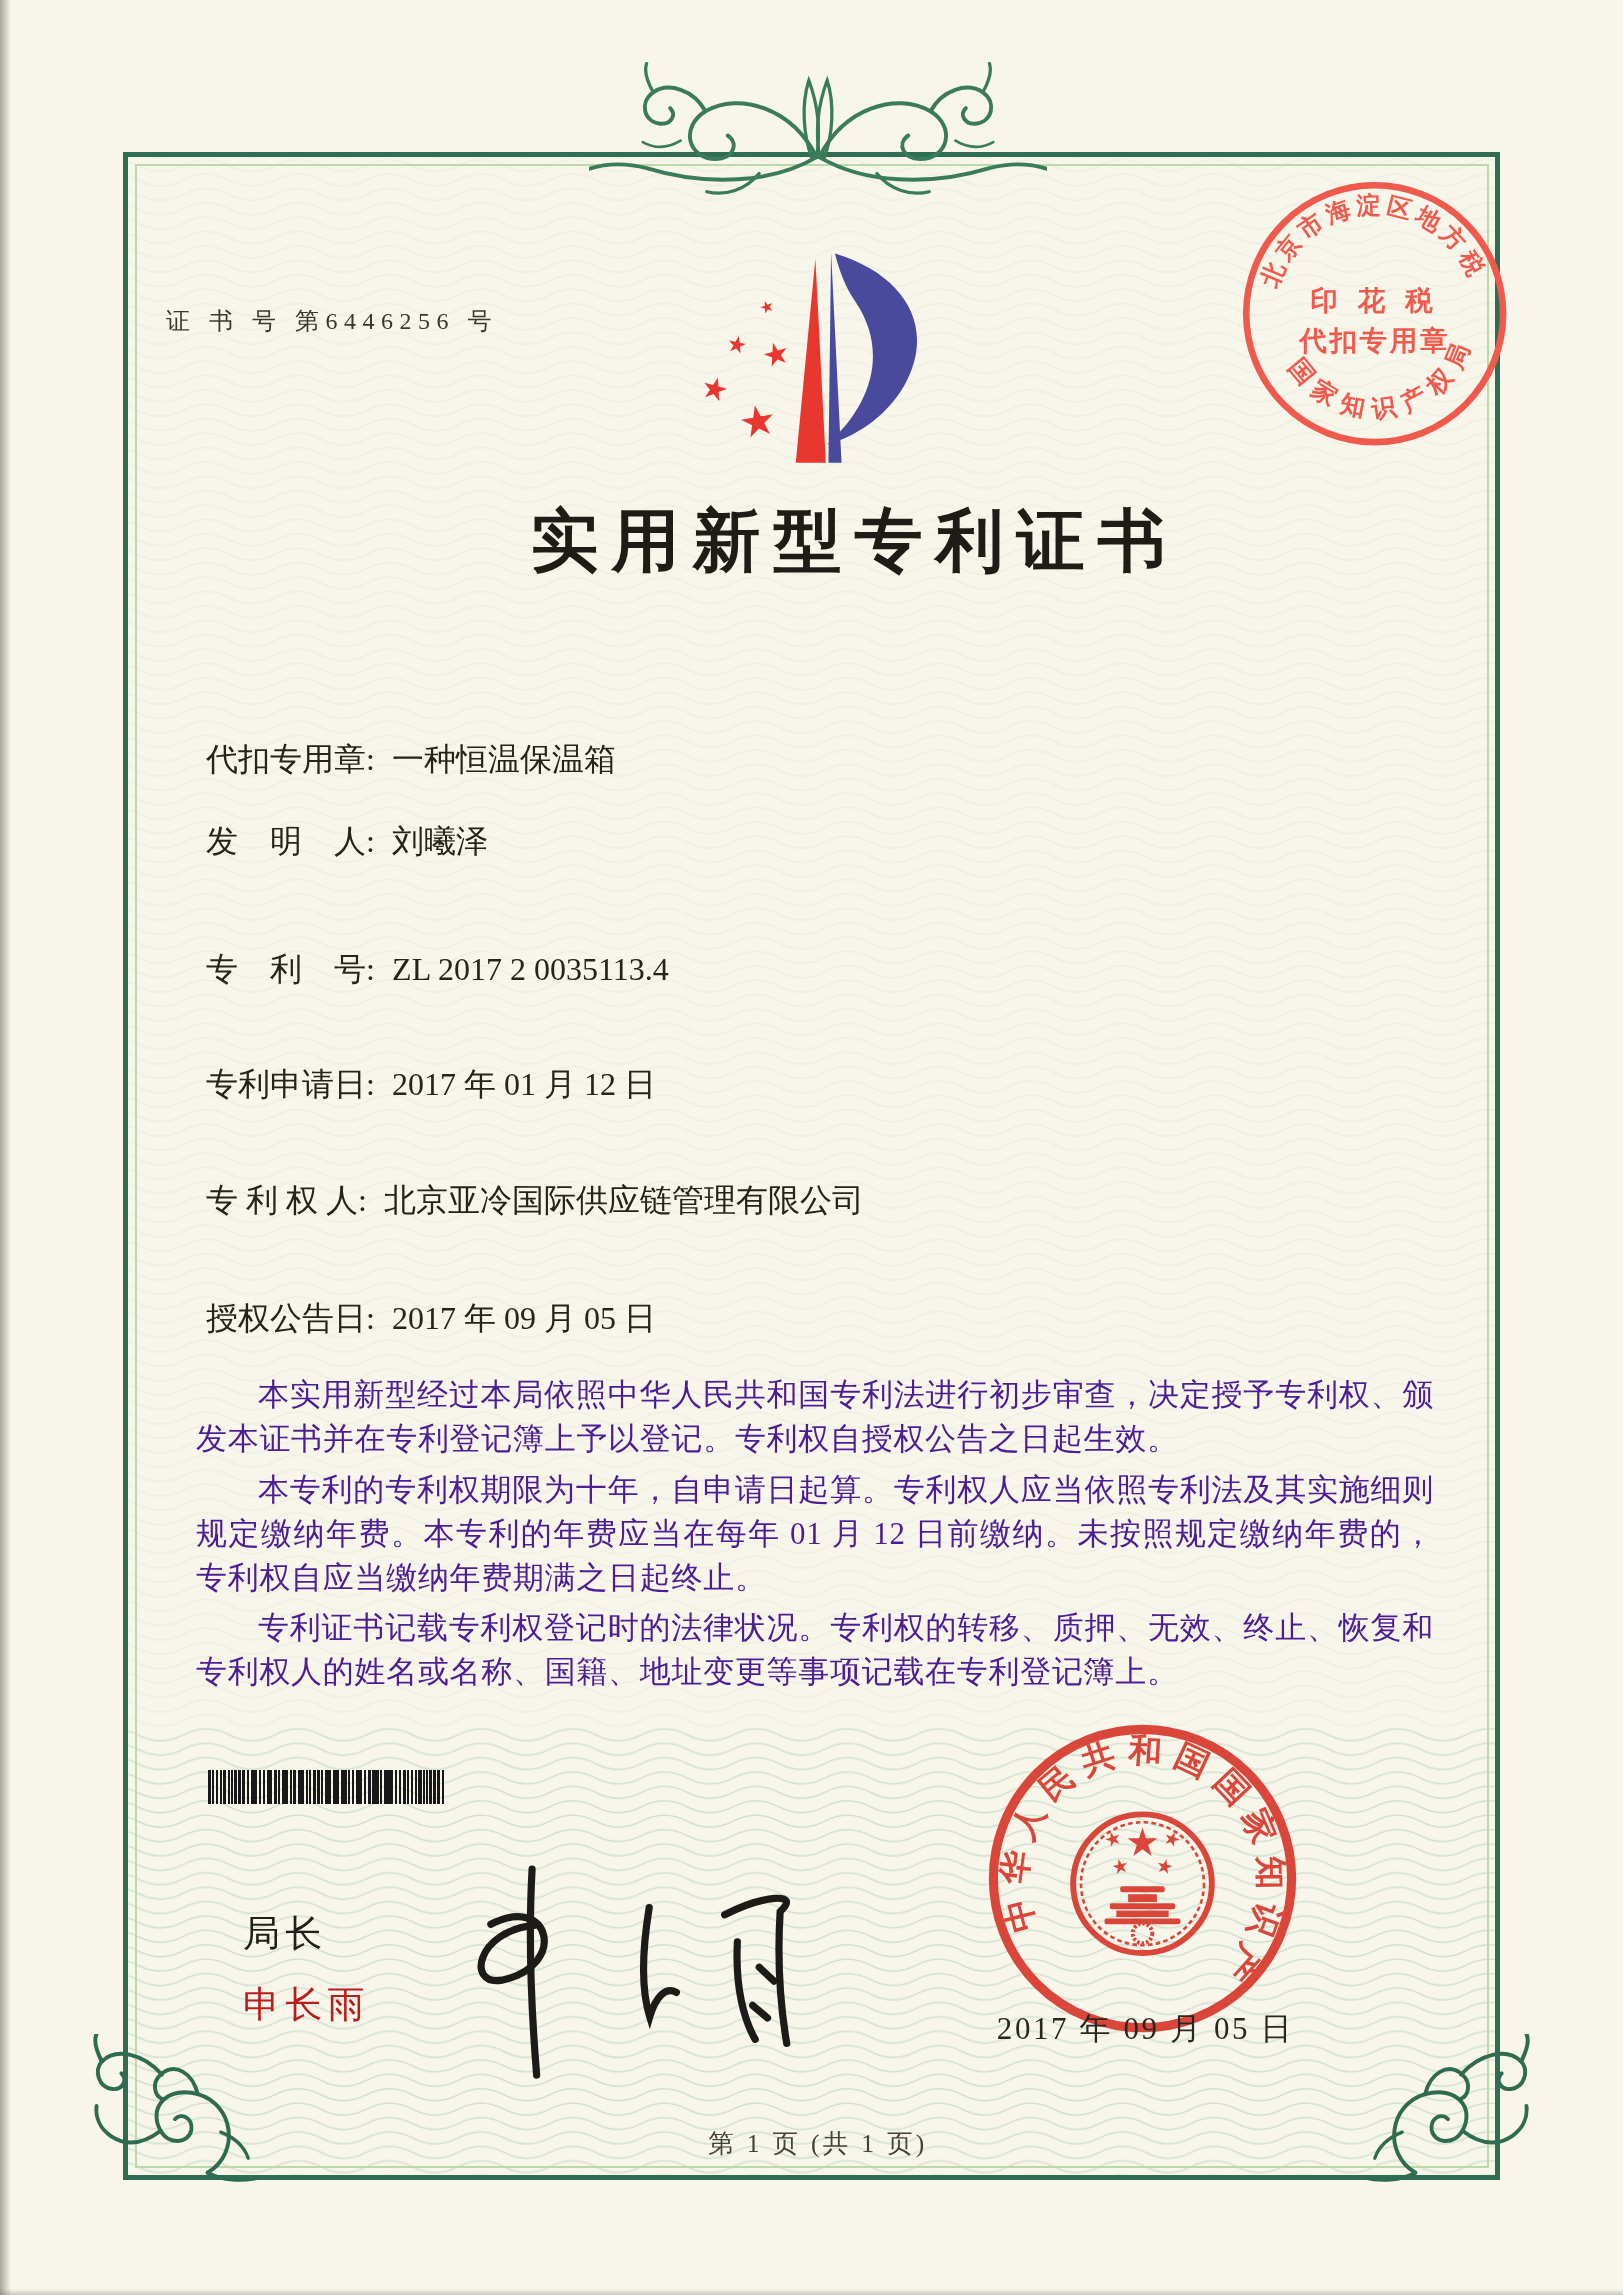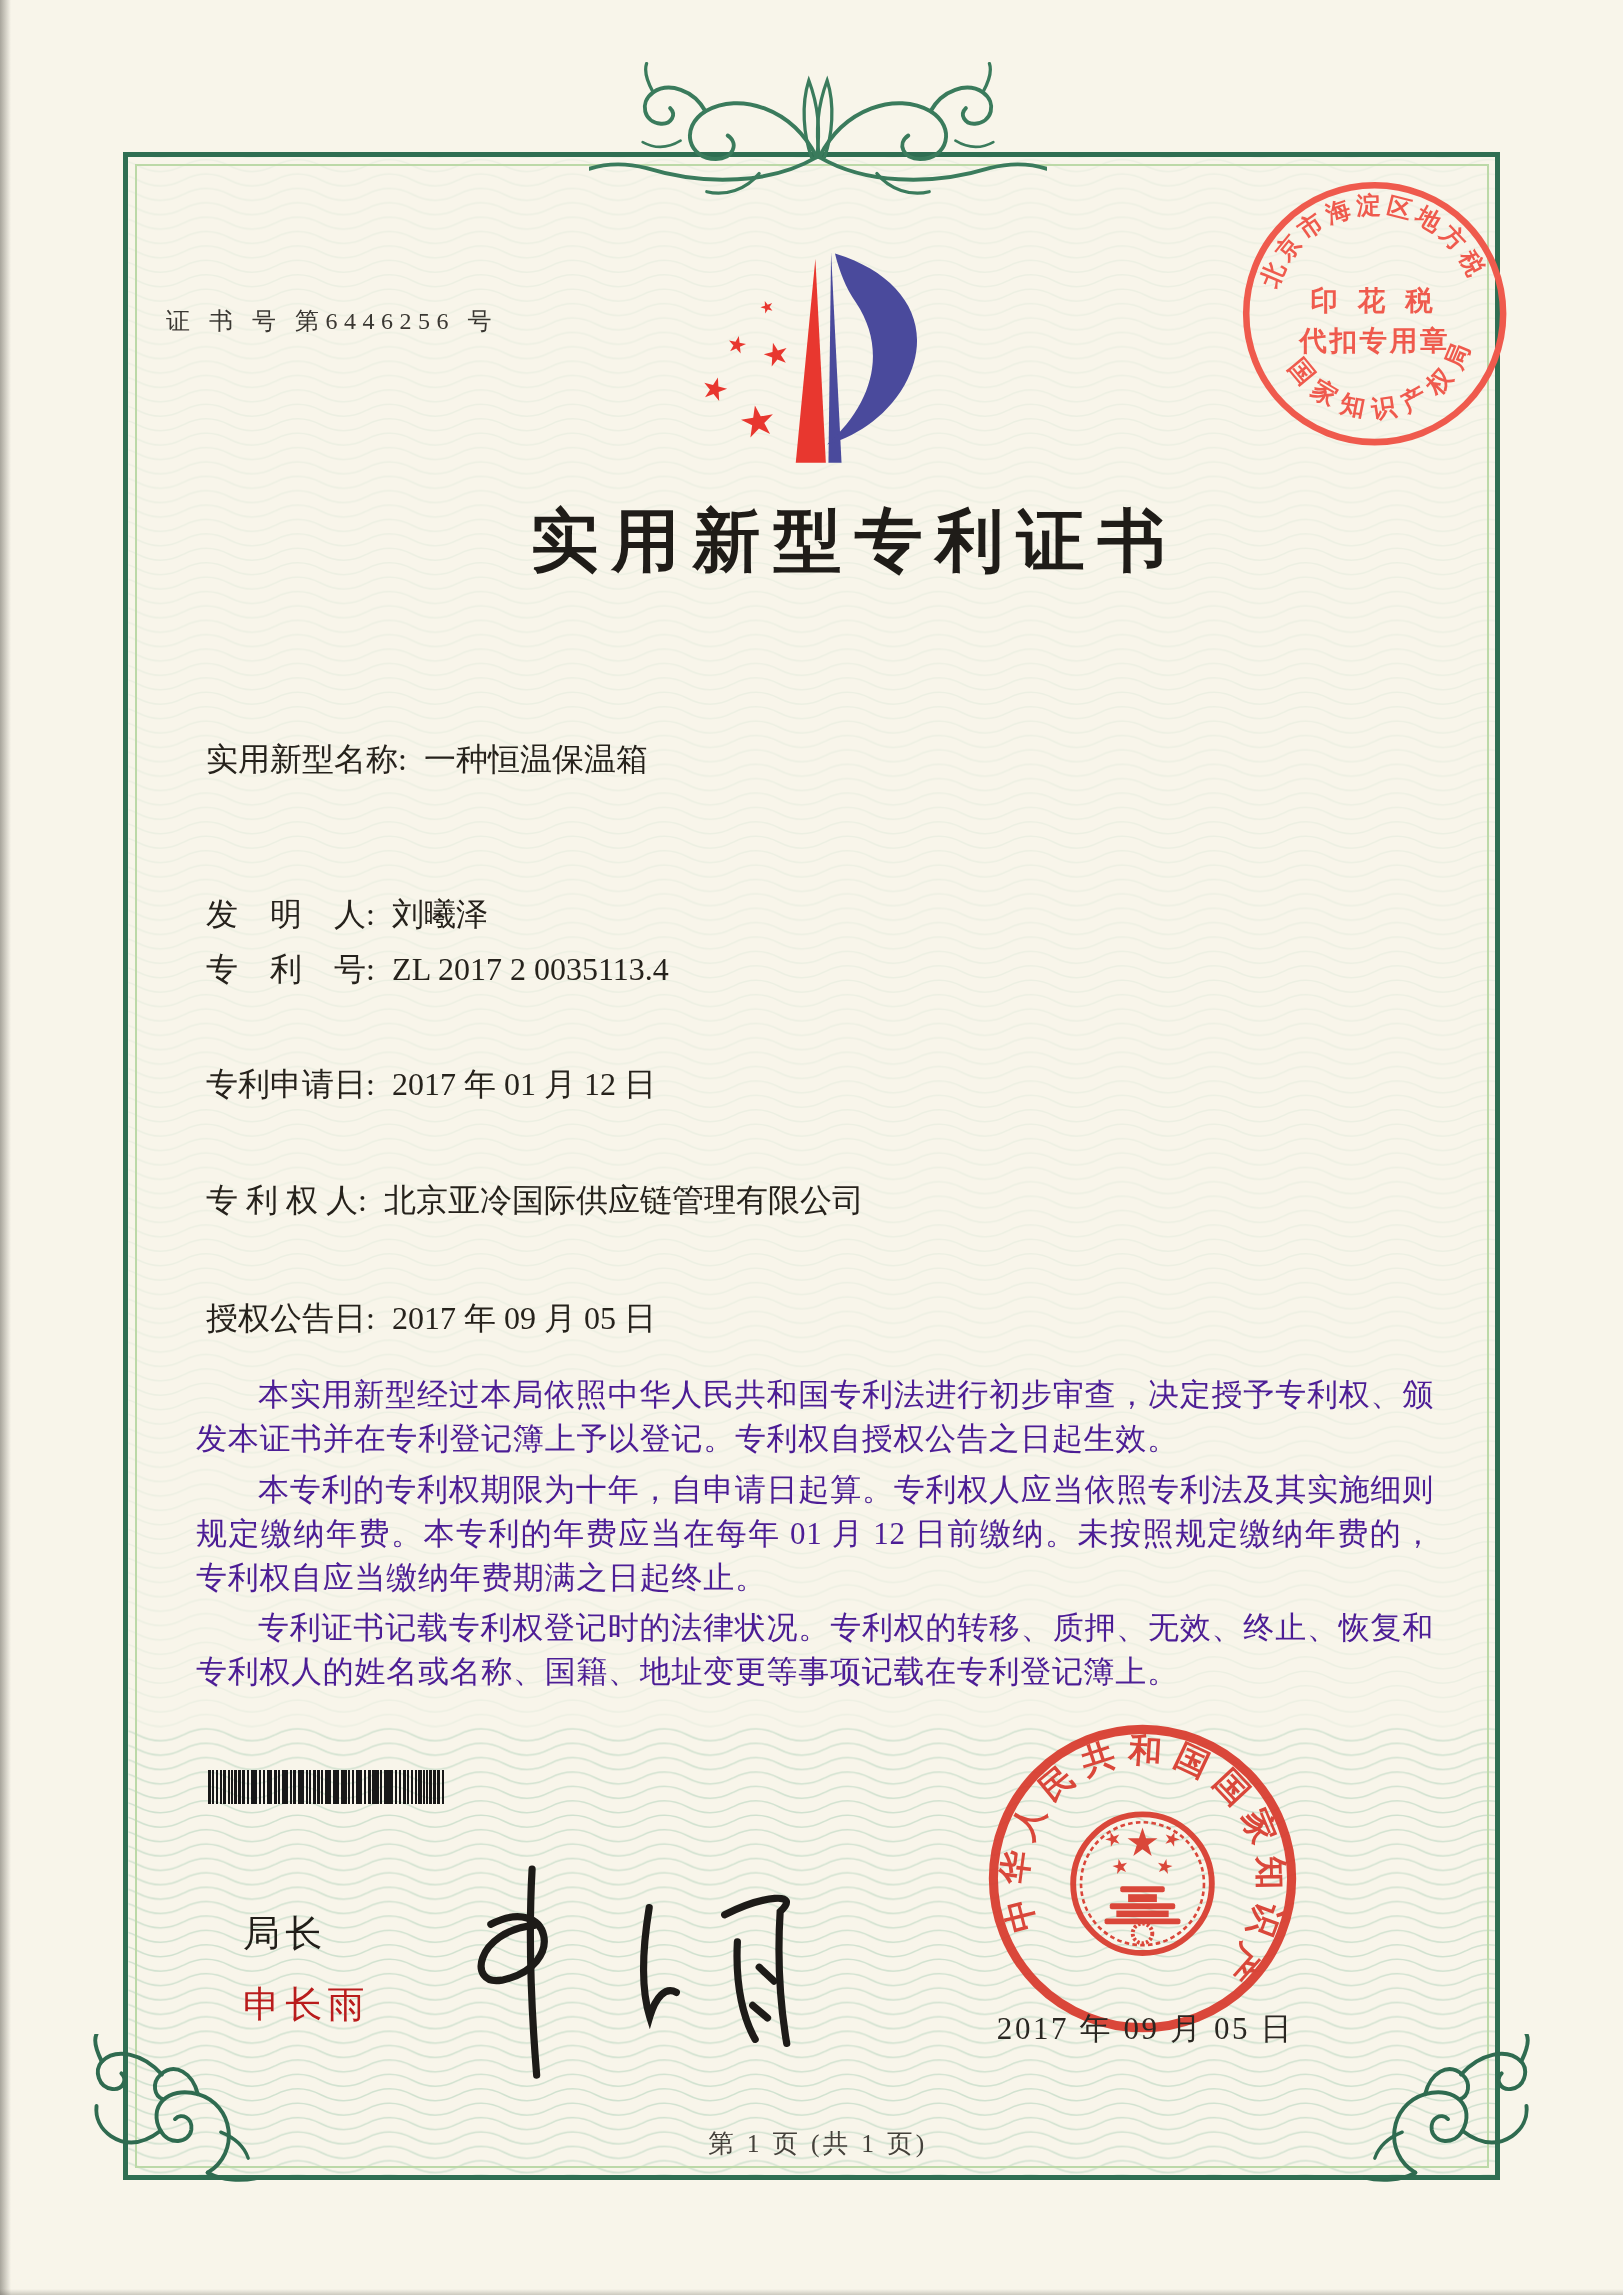--- a/index.html
+++ b/index.html
@@ -18,21 +18,21 @@
 
   .svg-abs{position:absolute;}
 
   .cert-no{position:absolute;left:166px;top:305px;font-size:24px;letter-spacing:6.5px;
     color:#3a3732;}
   .title{position:absolute;left:124px;top:496px;width:1461px;text-align:center;
     font-size:68px;font-weight:700;letter-spacing:13px;color:#1f1c18;}
 
   .field{position:absolute;left:206px;font-size:32px;color:#26221c;white-space:nowrap;}
   .field .flabel{margin-right:9.2px;}
-  .f1{top:738px;} .f2{top:893px;} .f3{top:948px;}
+  .f1{top:738px;} .f2{top:820px;} .f3{top:948px;}
   .f4{top:1063px;} .f5{top:1179px;text-align:right;} .f6{top:1297px;}
 
   .body-text{position:absolute;left:196px;top:1373px;width:1238px;
     font-size:31px;line-height:44px;color:#4c1d95;text-align:justify;letter-spacing:0.7px;}
   .body-text p{margin:0 0 6.5px 0;text-indent:2em;}
 
   .barcode{position:absolute;left:208px;top:1770px;width:237px;height:34px;
     background:
       repeating-linear-gradient(90deg,#181818 0 2px,rgba(0,0,0,0) 2px 3.9px),
       repeating-linear-gradient(90deg,#181818 0 1.3px,rgba(0,0,0,0) 1.3px 8.5px),
@@ -133,21 +133,21 @@
     <text font-size="38" letter-spacing="14" fill="#ef5a4d" font-weight="700">
       <textPath href="#taxBottomArc" startOffset="28">国家知识产权局</textPath>
     </text>
     <text x="207" y="202" text-anchor="middle" font-size="42" letter-spacing="10" fill="#ef5a4d" font-weight="700">印 花 税</text>
     <text x="207" y="262" text-anchor="middle" font-size="42" letter-spacing="4" fill="#ef5a4d" font-weight="700">代扣专用章</text>
   </svg>
 
   <div class="title">实用新型专利证书</div>
 
   <div class="field f1">
-    <span class="flabel">实用新型名称:</span>
+    <span class="flabel">代扣专用章:</span>
     <span class="fvalue">一种恒温保温箱</span>
   </div>
   <div class="field f2">
     <span class="flabel">发　明　人:</span>
     <span class="fvalue">刘曦泽</span>
   </div>
   <div class="field f3">
     <span class="flabel">专　利　号:</span>
     <span class="fvalue">ZL 2017 2 0035113.4</span>
   </div>

